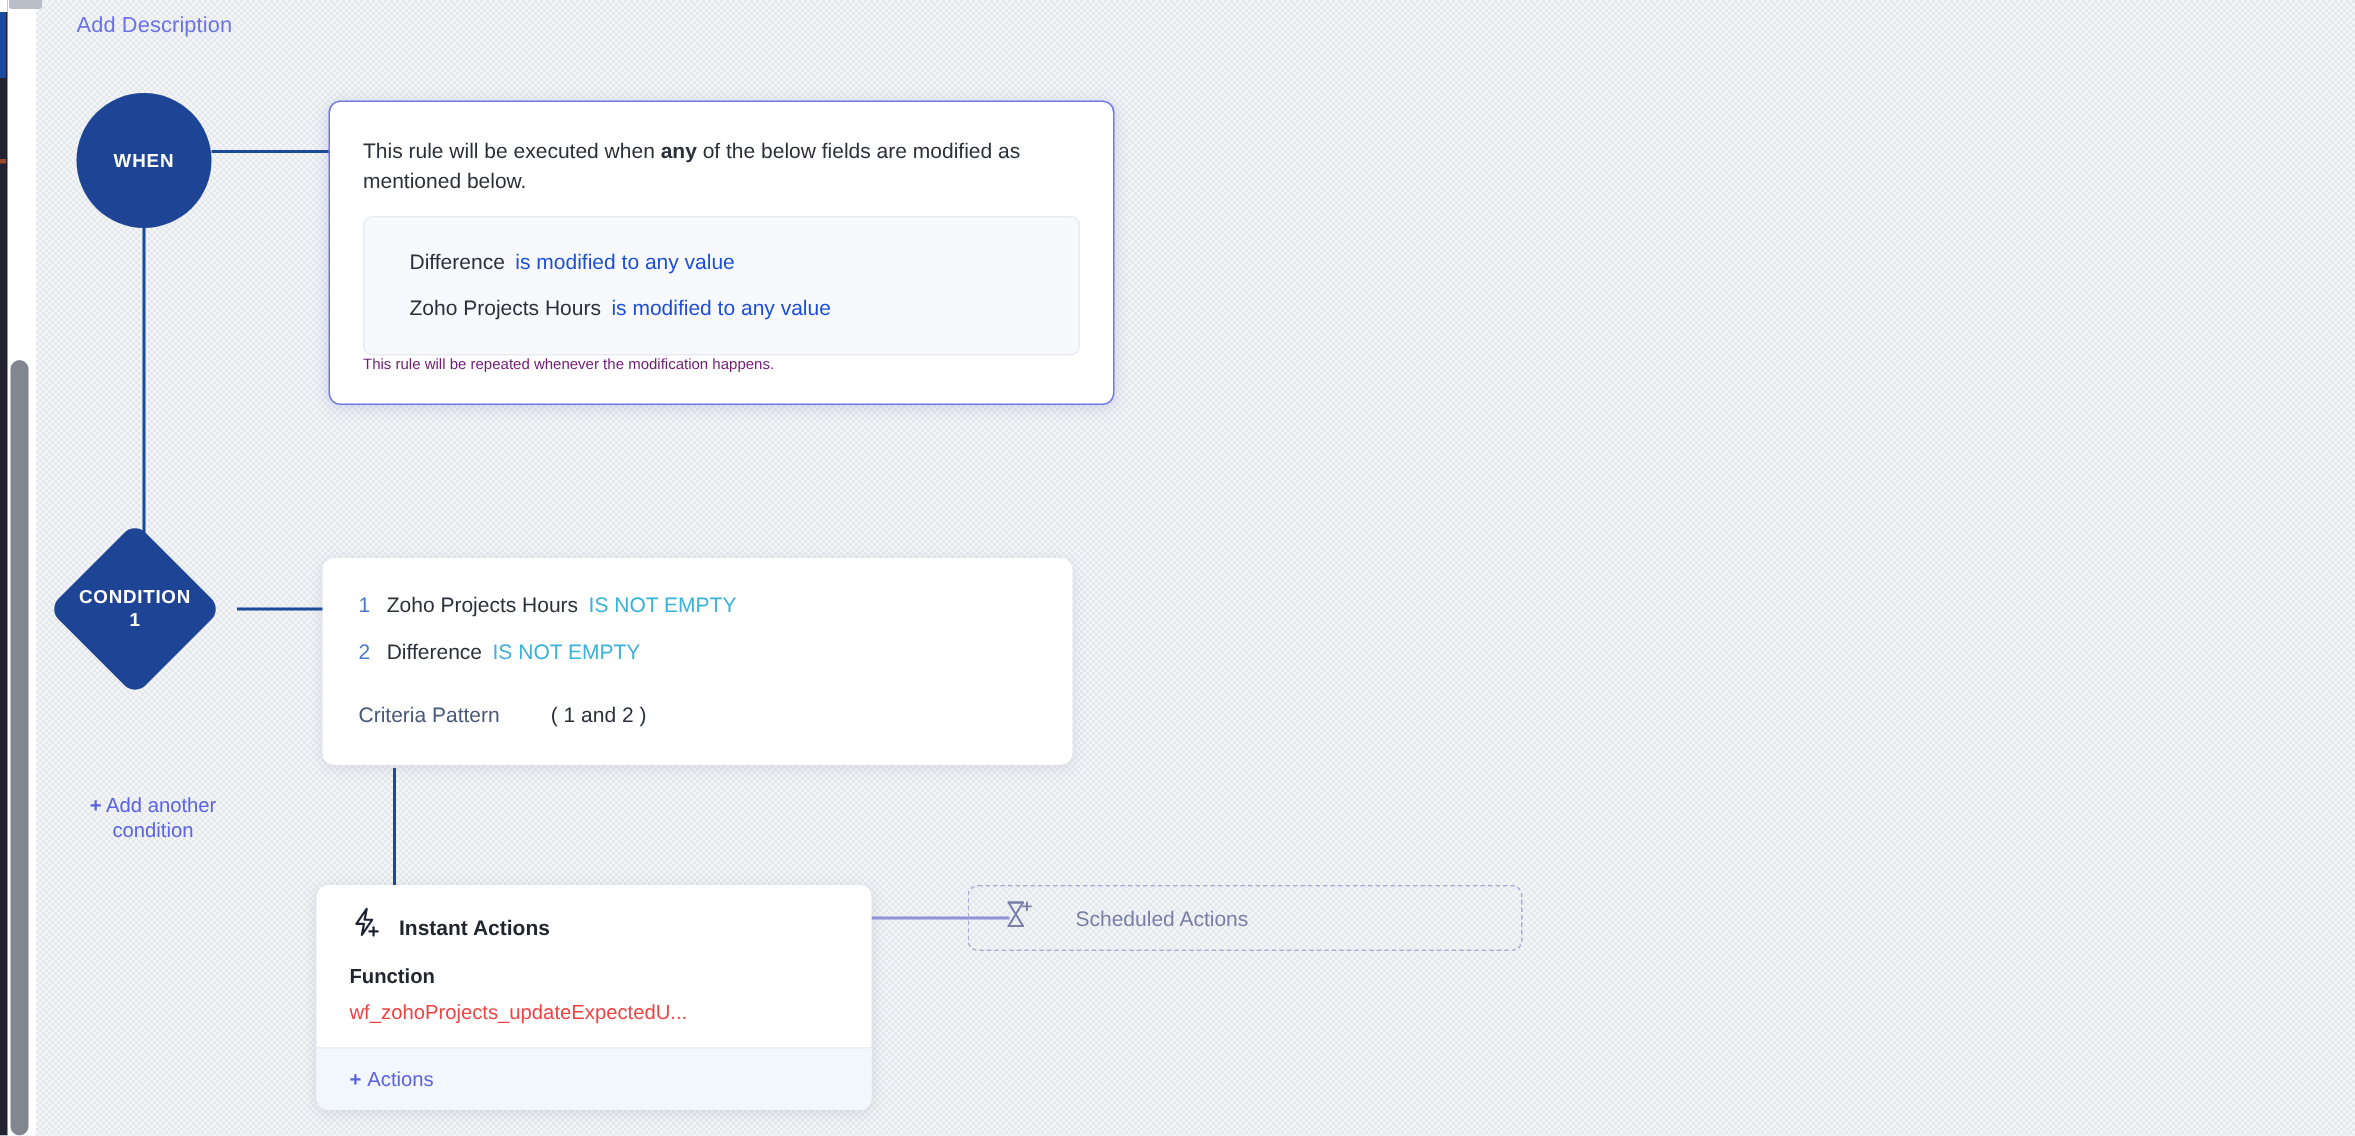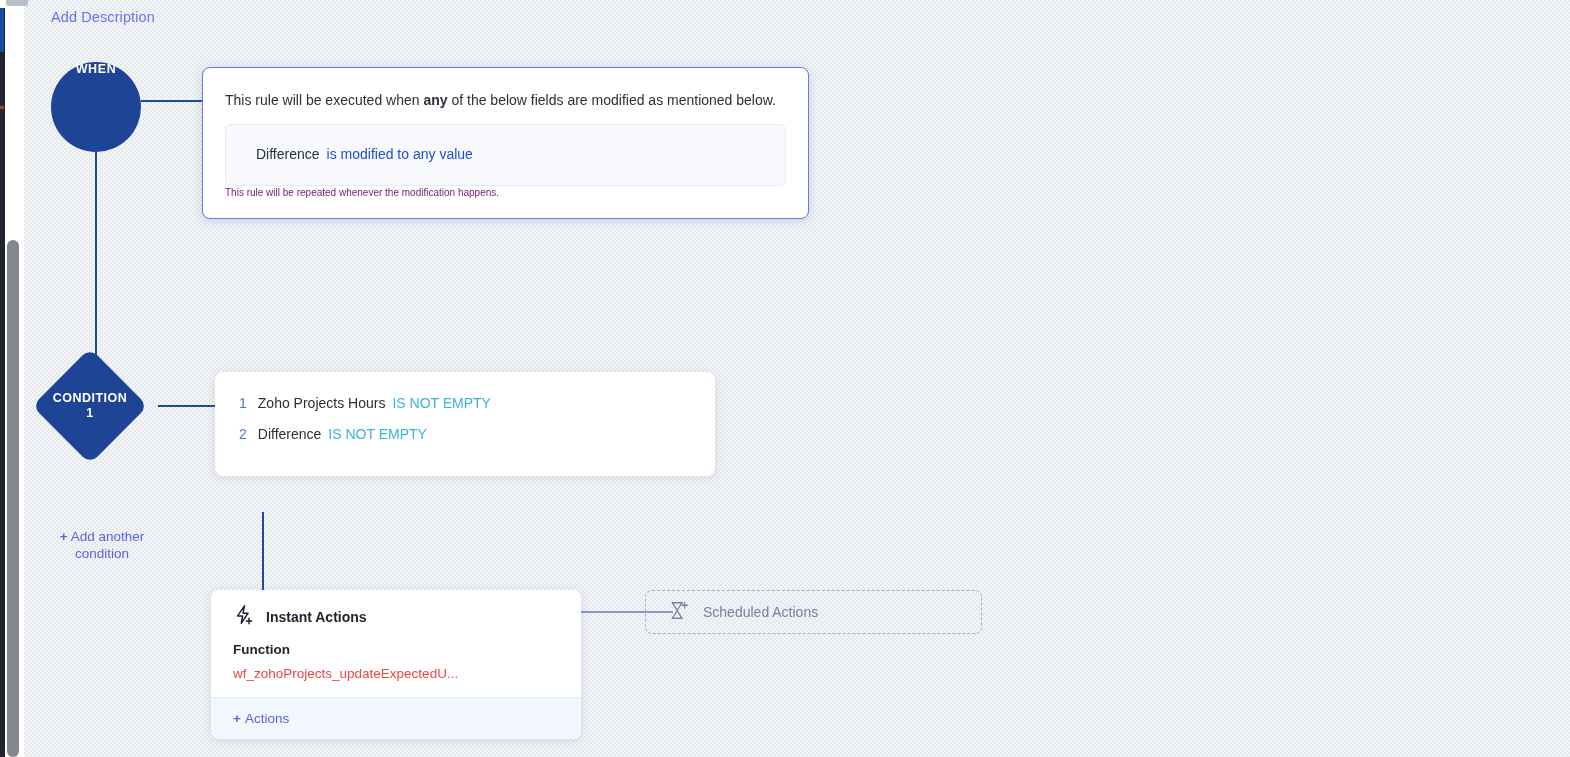--- a/index.html
+++ b/index.html
@@ -126,21 +126,21 @@
   }
 
   
   .node-when {
     left: 27px; top: 62px;
     width: 90px; height: 90px;
     border-radius: 50%;
     background: #1e4595;
     color: #ffffff;
     display: flex;
-    align-items: flex-start;
+    align-items: center;
     justify-content: center;
     font-size: 12.5px;
     font-weight: bold;
     letter-spacing: .6px;
     cursor: pointer;
   }
 
   
   .node-cond-wrap {
     left: 6px; top: 348px;
@@ -166,22 +166,22 @@
     justify-content: center;
     color: #ffffff;
     font-size: 12.5px;
     font-weight: bold;
     letter-spacing: .5px;
     line-height: 15px;
   }
 
   
   .card-when {
-    left: 178px; top: 67px;
-    width: 607px;
+    left: 195px; top: 67px;
+    width: 524px;
     background: #ffffff;
     border: 1.6px solid #6f79e0;
     border-radius: 8px;
     box-shadow: 0 2px 10px rgba(90,100,190,.22);
     padding: 22px 22px 20px 22px;
     box-sizing: border-box;
   }
   .when-lead {
     font-size: 14px;
     color: #2a2f38;
@@ -280,26 +280,26 @@
     padding: 13px 22px;
     font-size: 13.5px;
     color: #5b63e0;
     cursor: pointer;
   }
   .instant-footer .plus { font-weight: bold; margin-right: 4px; }
 
   
   .card-sched {
     left: 621px; top: 590px;
-    width: 337px; height: 44px;
+    width: 370px; height: 44px;
     border: 1.4px dashed #a6abd9;
     border-radius: 7px;
     display: flex;
     align-items: center;
-    gap: 14px;
+    gap: 28px;
     padding: 0 22px;
     box-sizing: border-box;
     cursor: pointer;
   }
   .card-sched .title {
     font-size: 14px;
     color: #787ea8;
   }
 </style>
 </head>
@@ -332,20 +332,23 @@
 
     <div class="abs card-when">
       <div class="when-lead">
         <span>This rule will be executed when </span><b>any</b><span> of the below fields are modified as mentioned below.</span>
       </div>
 
       <div class="when-fields">
         <div class="when-field-row">
           <span>Difference</span><span class="op">is modified to any value</span>
         </div>
+        <div class="when-field-row">
+          <span>Zoho Projects Hours</span><span class="op">is modified to any value</span>
+        </div>
       </div>
 
       <div class="when-trail">This rule will be repeated whenever the modification happens.</div>
     </div>
 
     <div class="abs node-cond-wrap">
       <div class="node-cond-shape"></div>
       <div class="node-cond-label">
         <span>CONDITION</span>
         <span>1</span>
@@ -356,20 +359,23 @@
       <span class="plus">+</span><span>Add another
 condition</span>
     </div>
 
     <div class="abs card-cond">
       <div class="cond-row">
         <span class="idx">1</span><span>Zoho Projects Hours</span><span class="op">IS NOT EMPTY</span>
       </div>
       <div class="cond-row">
         <span class="idx">2</span><span>Difference</span><span class="op">IS NOT EMPTY</span>
+      </div>
+      <div class="cond-pattern">
+        <span class="plabel">Criteria Pattern</span><span class="pval">( 1 and 2 )</span>
       </div>
     </div>
 
     <div class="abs card-instant">
       <div class="instant-body">
         <div class="instant-head">
           <span>
             <svg width="22" height="22" viewBox="0 0 24 24" fill="none" stroke="#1c2233" stroke-width="1.6" stroke-linecap="round" stroke-linejoin="round">
               <path d="M12.5 2 L5 13 L10.5 13 L9 21 L16.5 10 L11 10 Z" fill="none"></path>
               <line x1="17.5" y1="15.5" x2="17.5" y2="21.5"></line>

